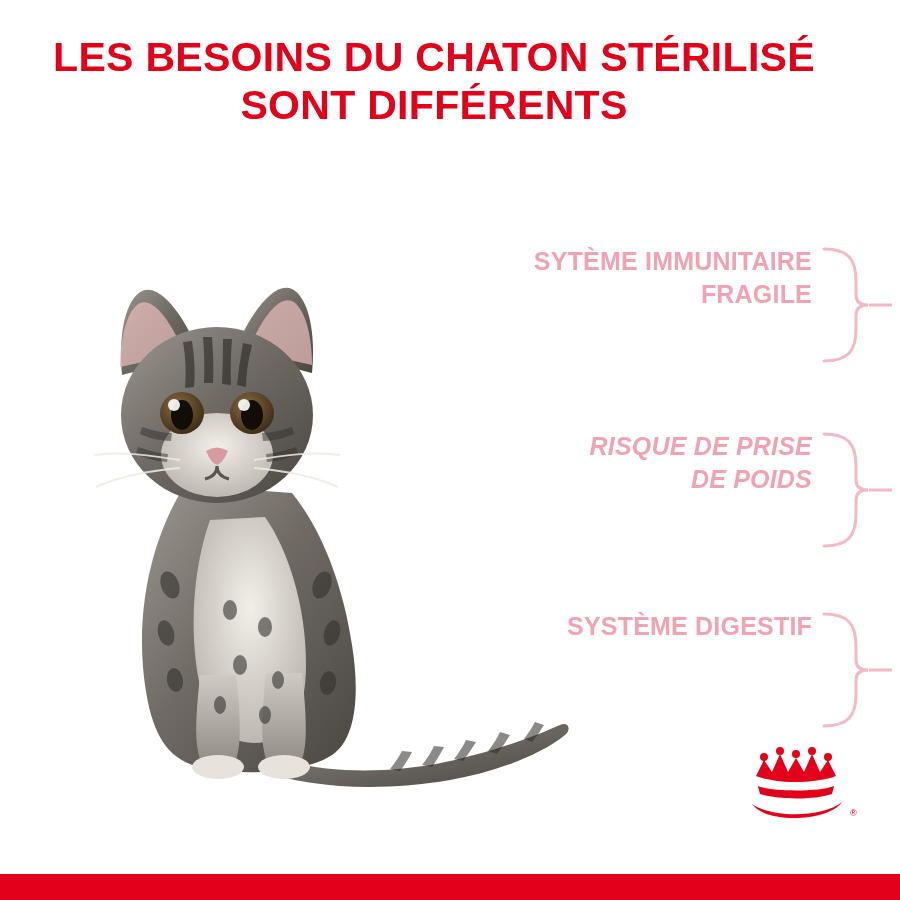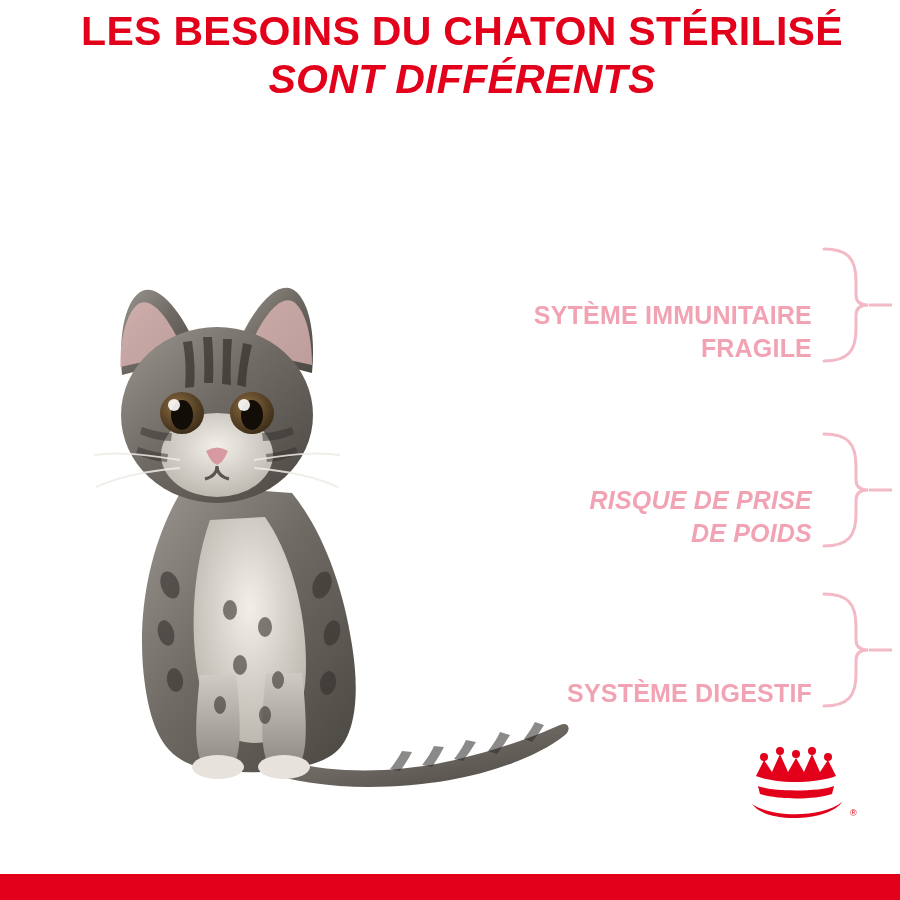--- a/index.html
+++ b/index.html
@@ -14,33 +14,32 @@
     position: relative;
     width: 900px;
     height: 900px;
     background: #ffffff;
     overflow: hidden;
   }
 
   
   .headline {
     position: absolute;
-    top: 7px;
+    top: 33px;
     left: 0;
     width: 868px;
     text-align: center;
     color: #e2001a;
     font-weight: bold;
     font-size: 41px;
     line-height: 1.18;
     letter-spacing: 0.3px;
     text-transform: uppercase;
-    padding-left: 28px;
-  }
-  .headline .l2 { display: block; font-style: italic; }
+  }
+  .headline .l2 { display: block; }
 
   
   .cat-wrap {
     position: absolute;
     left: 60px;
     top: 255px;
     width: 520px;
     height: 560px;
   }
 
@@ -50,25 +49,25 @@
     left: 470px;
     top: 235px;
     width: 430px;
     height: 520px;
   }
   .benefit {
     position: absolute;
     width: 430px;
     height: 120px;
     display: flex;
-    align-items: flex-end;
+    align-items: flex-start;
   }
   .benefit-1 { top: 10px; }
   .benefit-2 { top: 195px; font-style: italic; }
-  .benefit-3 { top: 355px; }
+  .benefit-3 { top: 375px; }
 
   .benefit-text {
     width: 352px;
     text-align: right;
     color: #f2a3b3;
     font-weight: bold;
     font-size: 25px;
     line-height: 1.32;
     text-transform: uppercase;
     letter-spacing: 0.2px;

